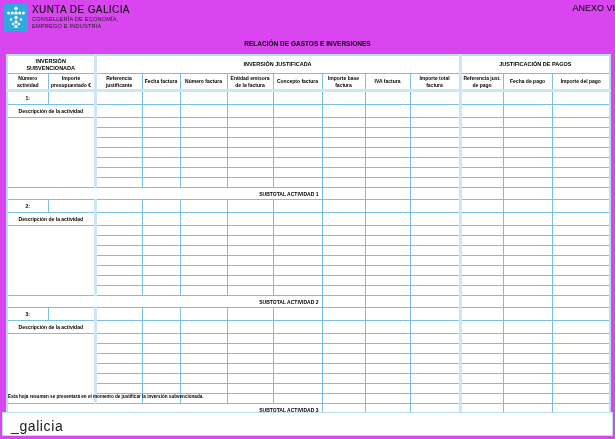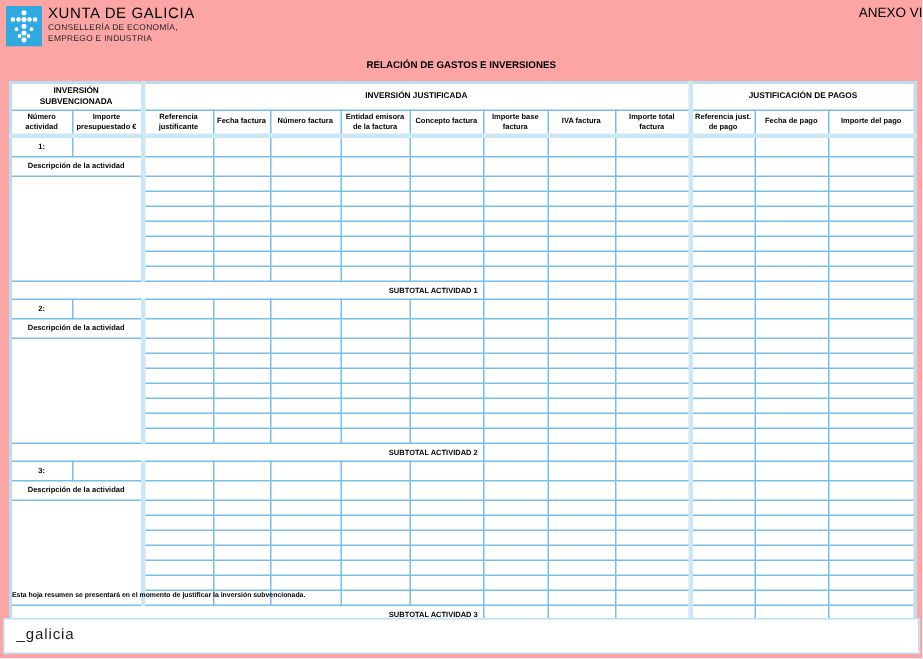--- a/index.html
+++ b/index.html
@@ -1,17 +1,17 @@
 <!DOCTYPE html>
 <html><head>
 <meta charset="utf-8">
 <style>
   html,body{margin:0;padding:0;background:#ffffff;}
   #page{
-    position:relative; width:615px; height:439px; background:#fca5a5;
+    position:relative; width:615px; height:439px; background:#d946ef;
     font-family:"Liberation Sans", sans-serif; color:#000; overflow:hidden;
   }
   
   .logo{position:absolute; left:4px; top:4px; width:24px; height:27px;}
   .orgname{position:absolute; left:32px; top:4px; font-size:10px; letter-spacing:0.4px; font-weight:500;}
   .orgdept{position:absolute; left:32px; top:16px; font-size:5.6px; line-height:1.3; letter-spacing:0.2px; color:#222; white-space:pre-line;}
   .annex{position:absolute; left:0; top:3px; width:615px; text-align:right; font-size:9px;}
   .formtitle{position:absolute; left:0; top:40px; width:615px; text-align:center; font-size:6.5px; font-weight:bold;}
   
   #gtable{
@@ -32,21 +32,21 @@
   tr.subtotal td, tr.total td{height:11px;}
   .numLbl{font-weight:bold; font-size:5px; text-align:center;}
   .descLbl{font-weight:bold; font-size:5px; text-align:center;}
   .sumLbl{font-weight:bold; font-size:5px; text-align:right; padding-right:3px !important;}
   
   .footnote{position:absolute; left:8px; top:394px; font-size:4.6px; font-weight:bold;}
   .footerbar{
     position:absolute; left:2px; top:412px; width:611px; height:24px;
     border:1.5px solid #bcdff2; box-sizing:border-box; background:#fff;
   }
-  .brand{position:absolute; left:8px; top:5px; font-size:10px; letter-spacing:0.6px; color:#1a1a1a;}
+  .brand{position:absolute; left:8px; top:5px; font-size:14px; letter-spacing:0.6px; color:#1a1a1a;}
 </style>
 </head>
 <body>
 
 <div id="page">
 
   <svg class="logo" viewBox="0 0 24 27" xmlns="http://www.w3.org/2000/svg">
     <rect x="0" y="0" width="24" height="27" fill="#2fa9e0"></rect>
     <g fill="#ffffff">
       <circle cx="12" cy="4.5" r="1.7"></circle>

